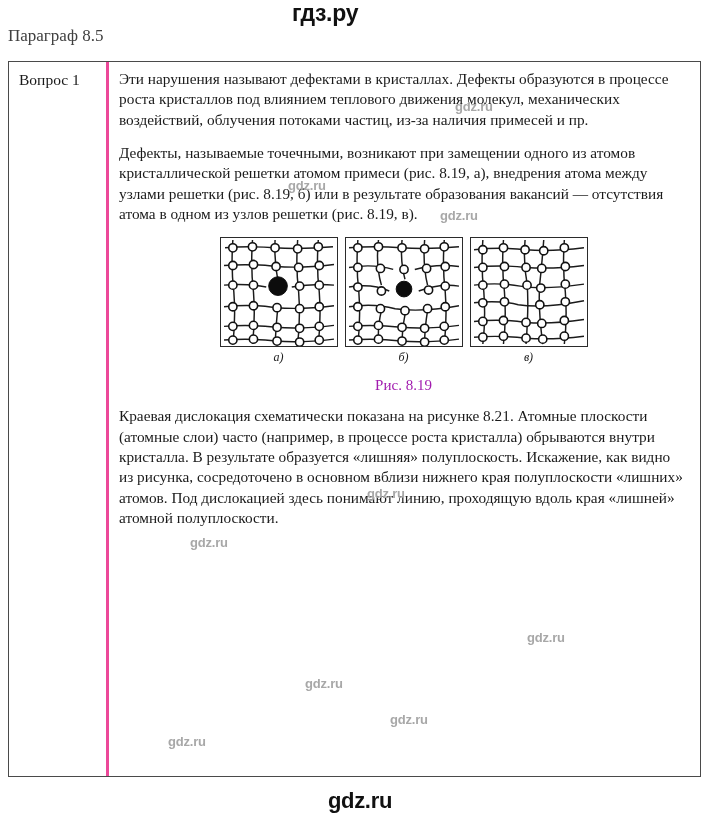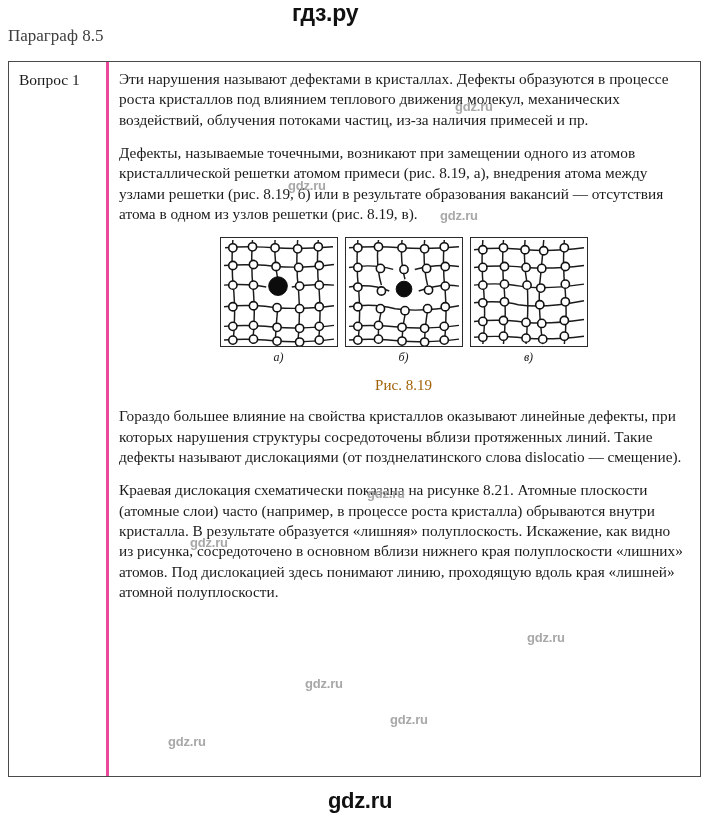--- a/index.html
+++ b/index.html
@@ -80,21 +80,21 @@
     text-align: center;
     font-style: italic;
     font-size: 12px;
     margin-top: 3px;
     color: #1a1a1a;
   }
   .figure-caption {
     text-align: center;
     font-size: 15px;
     margin-top: 10px;
-    color: #a16207;
+    color: #a21caf;
   }
 
   
   .wm {
     position: absolute;
     font-family: "Liberation Sans", "DejaVu Sans", sans-serif;
     font-weight: bold;
     font-size: 13px;
     color: #a8a8a8;
     pointer-events: none;
@@ -278,21 +278,20 @@
                   <circle cx="95" cy="100" r="4.2"></circle>
               </g>
             </svg>
             <div class="lattice-caption">в)</div>
           </div>
 
         </div>
         <div class="figure-caption">Рис. 8.19</div>
       </div>
 
-      <p>Гораздо большее влияние на свойства кристаллов оказывают линейные дефекты, при которых нарушения структуры сосредоточены вблизи протяженных линий. Такие дефекты называют дислокациями (от позднелатинского слова dislocatio — смещение).</p>
       <p>Краевая дислокация схематически показана на рисунке 8.21. Атомные плоскости (атомные слои) часто (например, в процессе роста кристалла) обрываются внутри кристалла. В результате образуется «лишняя» полуплоскость. Искажение, как видно из рисунка, сосредоточено в основном вблизи нижнего края полуплоскости «лишних» атомов. Под дислокацией здесь понимают линию, проходящую вдоль края «лишней» атомной полуплоскости.</p>
     </div>
   </div>
 
   <div id="watermark-layer">
       <div class="wm" style="left: 455px; top: 99px;">gdz.ru</div>
       <div class="wm" style="left: 288px; top: 178px;">gdz.ru</div>
       <div class="wm" style="left: 440px; top: 208px;">gdz.ru</div>
       <div class="wm" style="left: 367px; top: 486px;">gdz.ru</div>
       <div class="wm" style="left: 190px; top: 535px;">gdz.ru</div>

